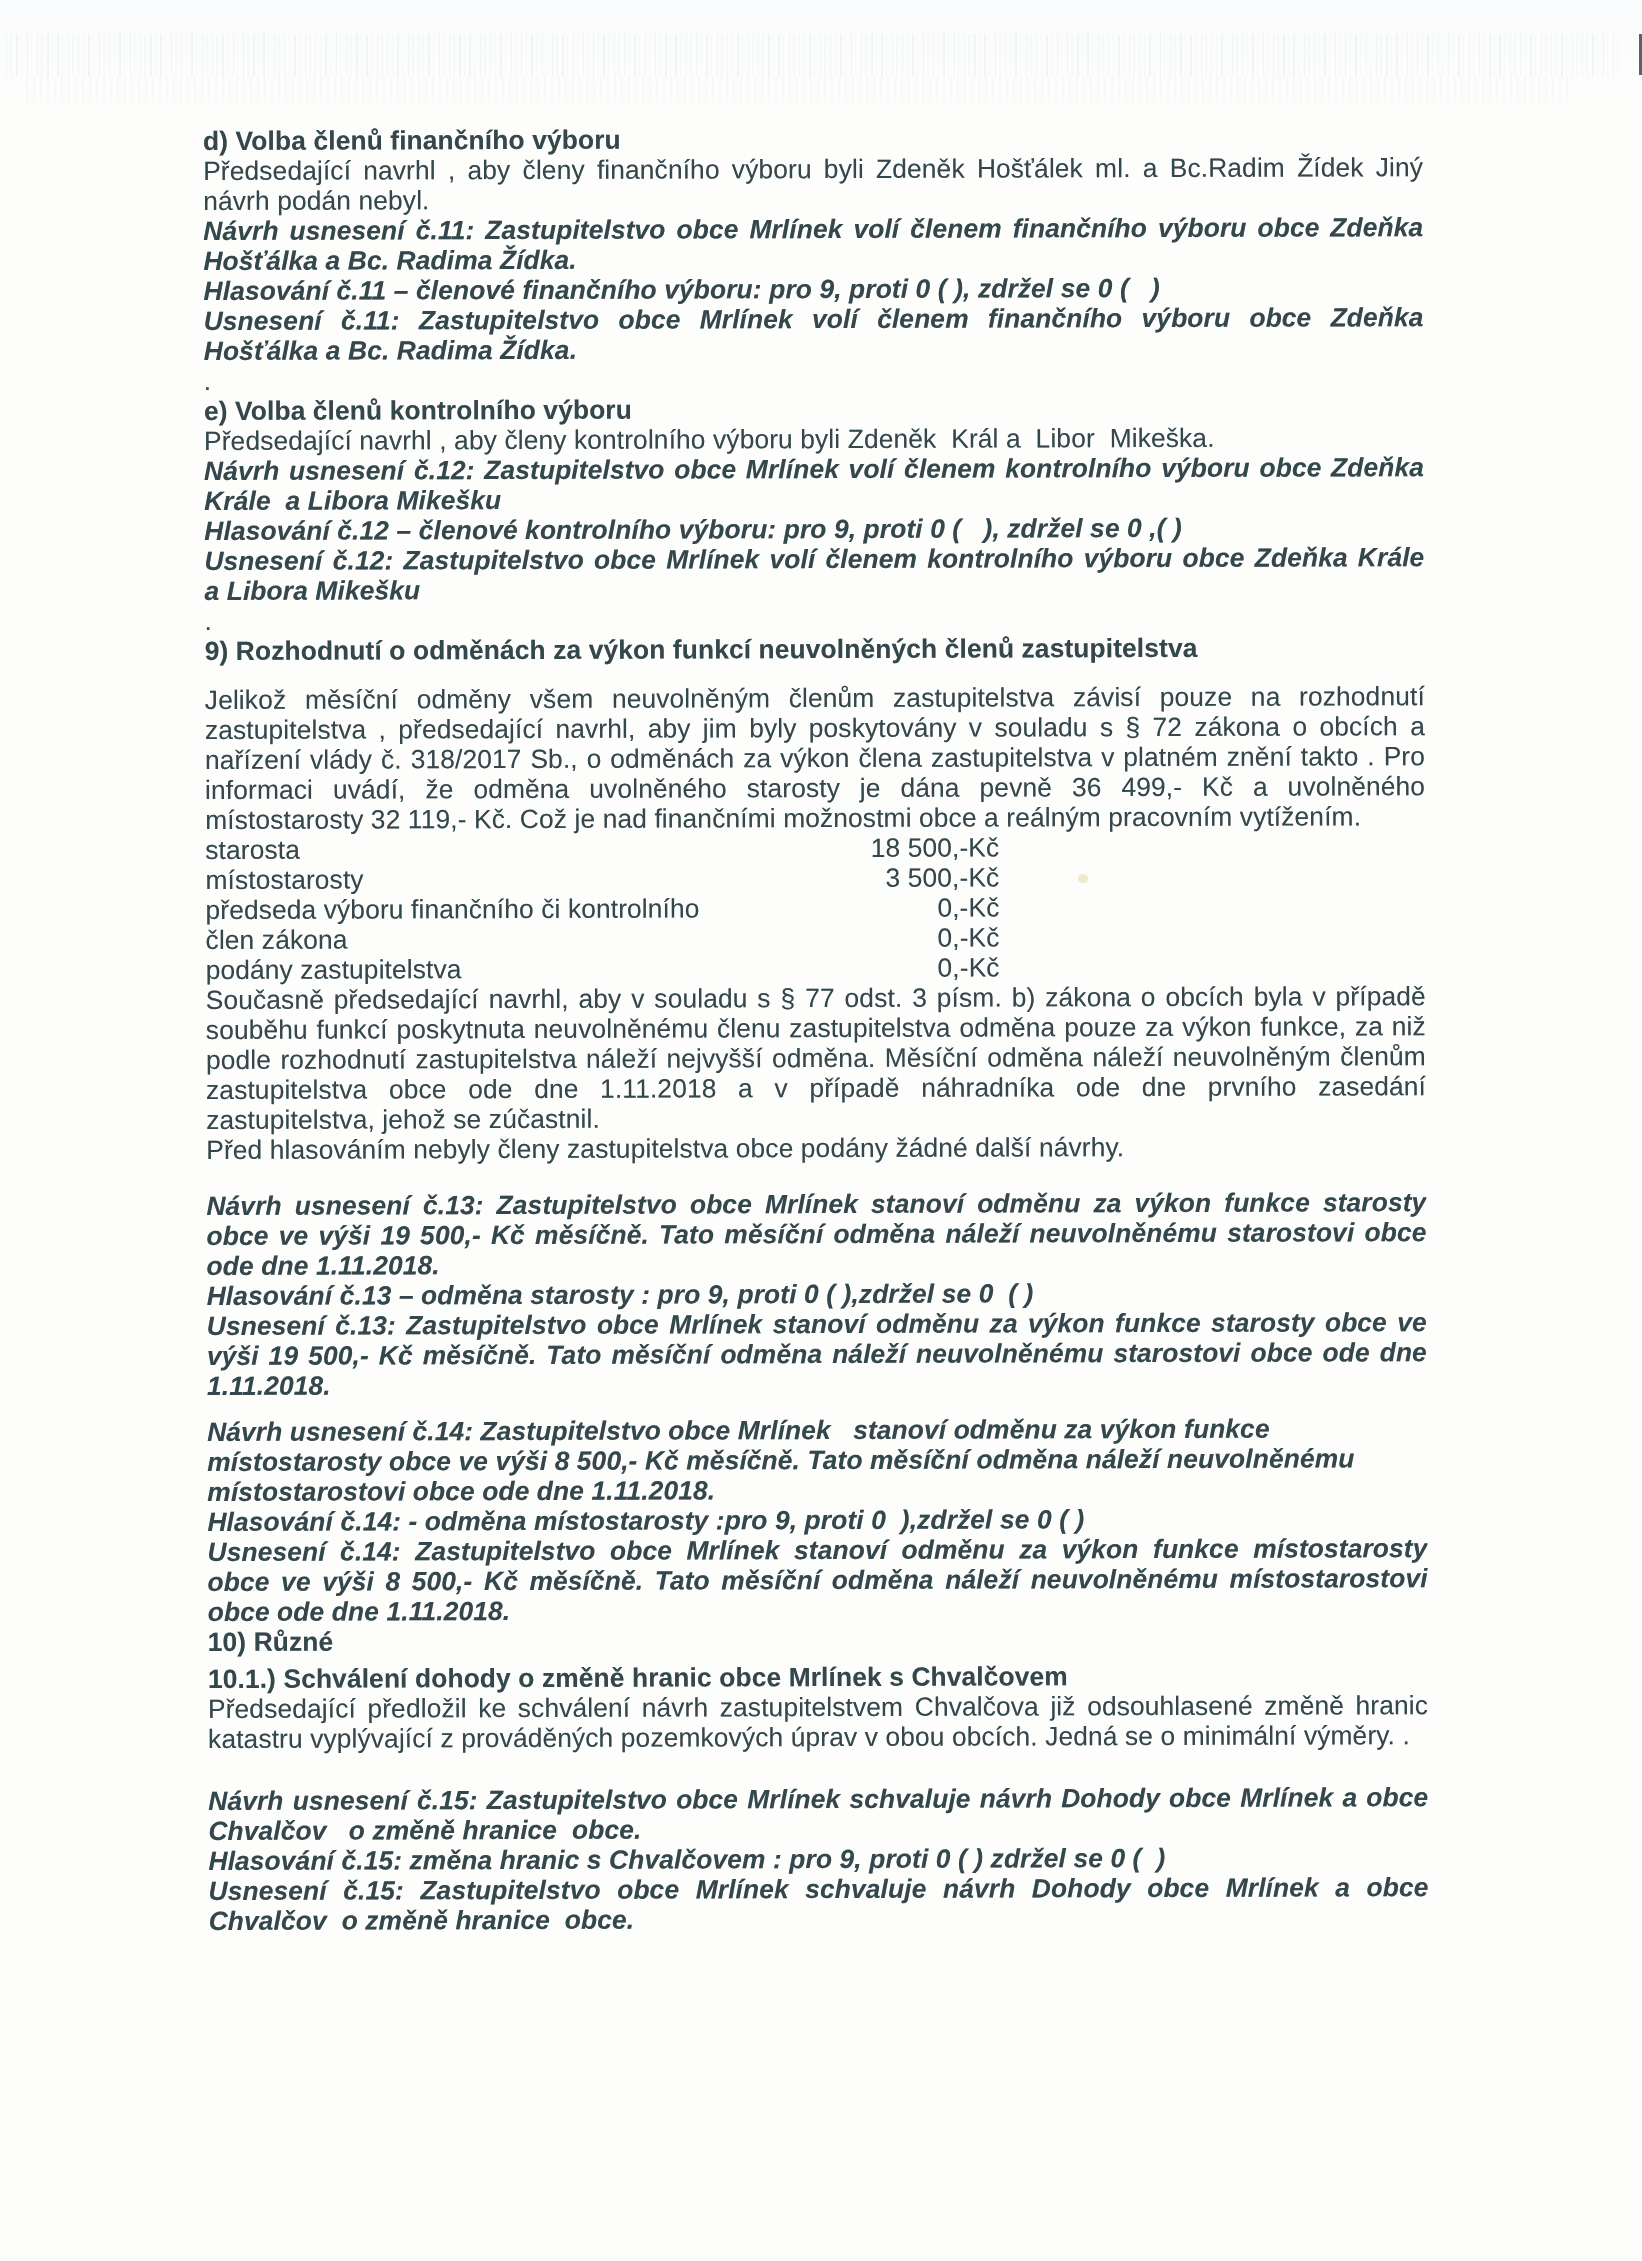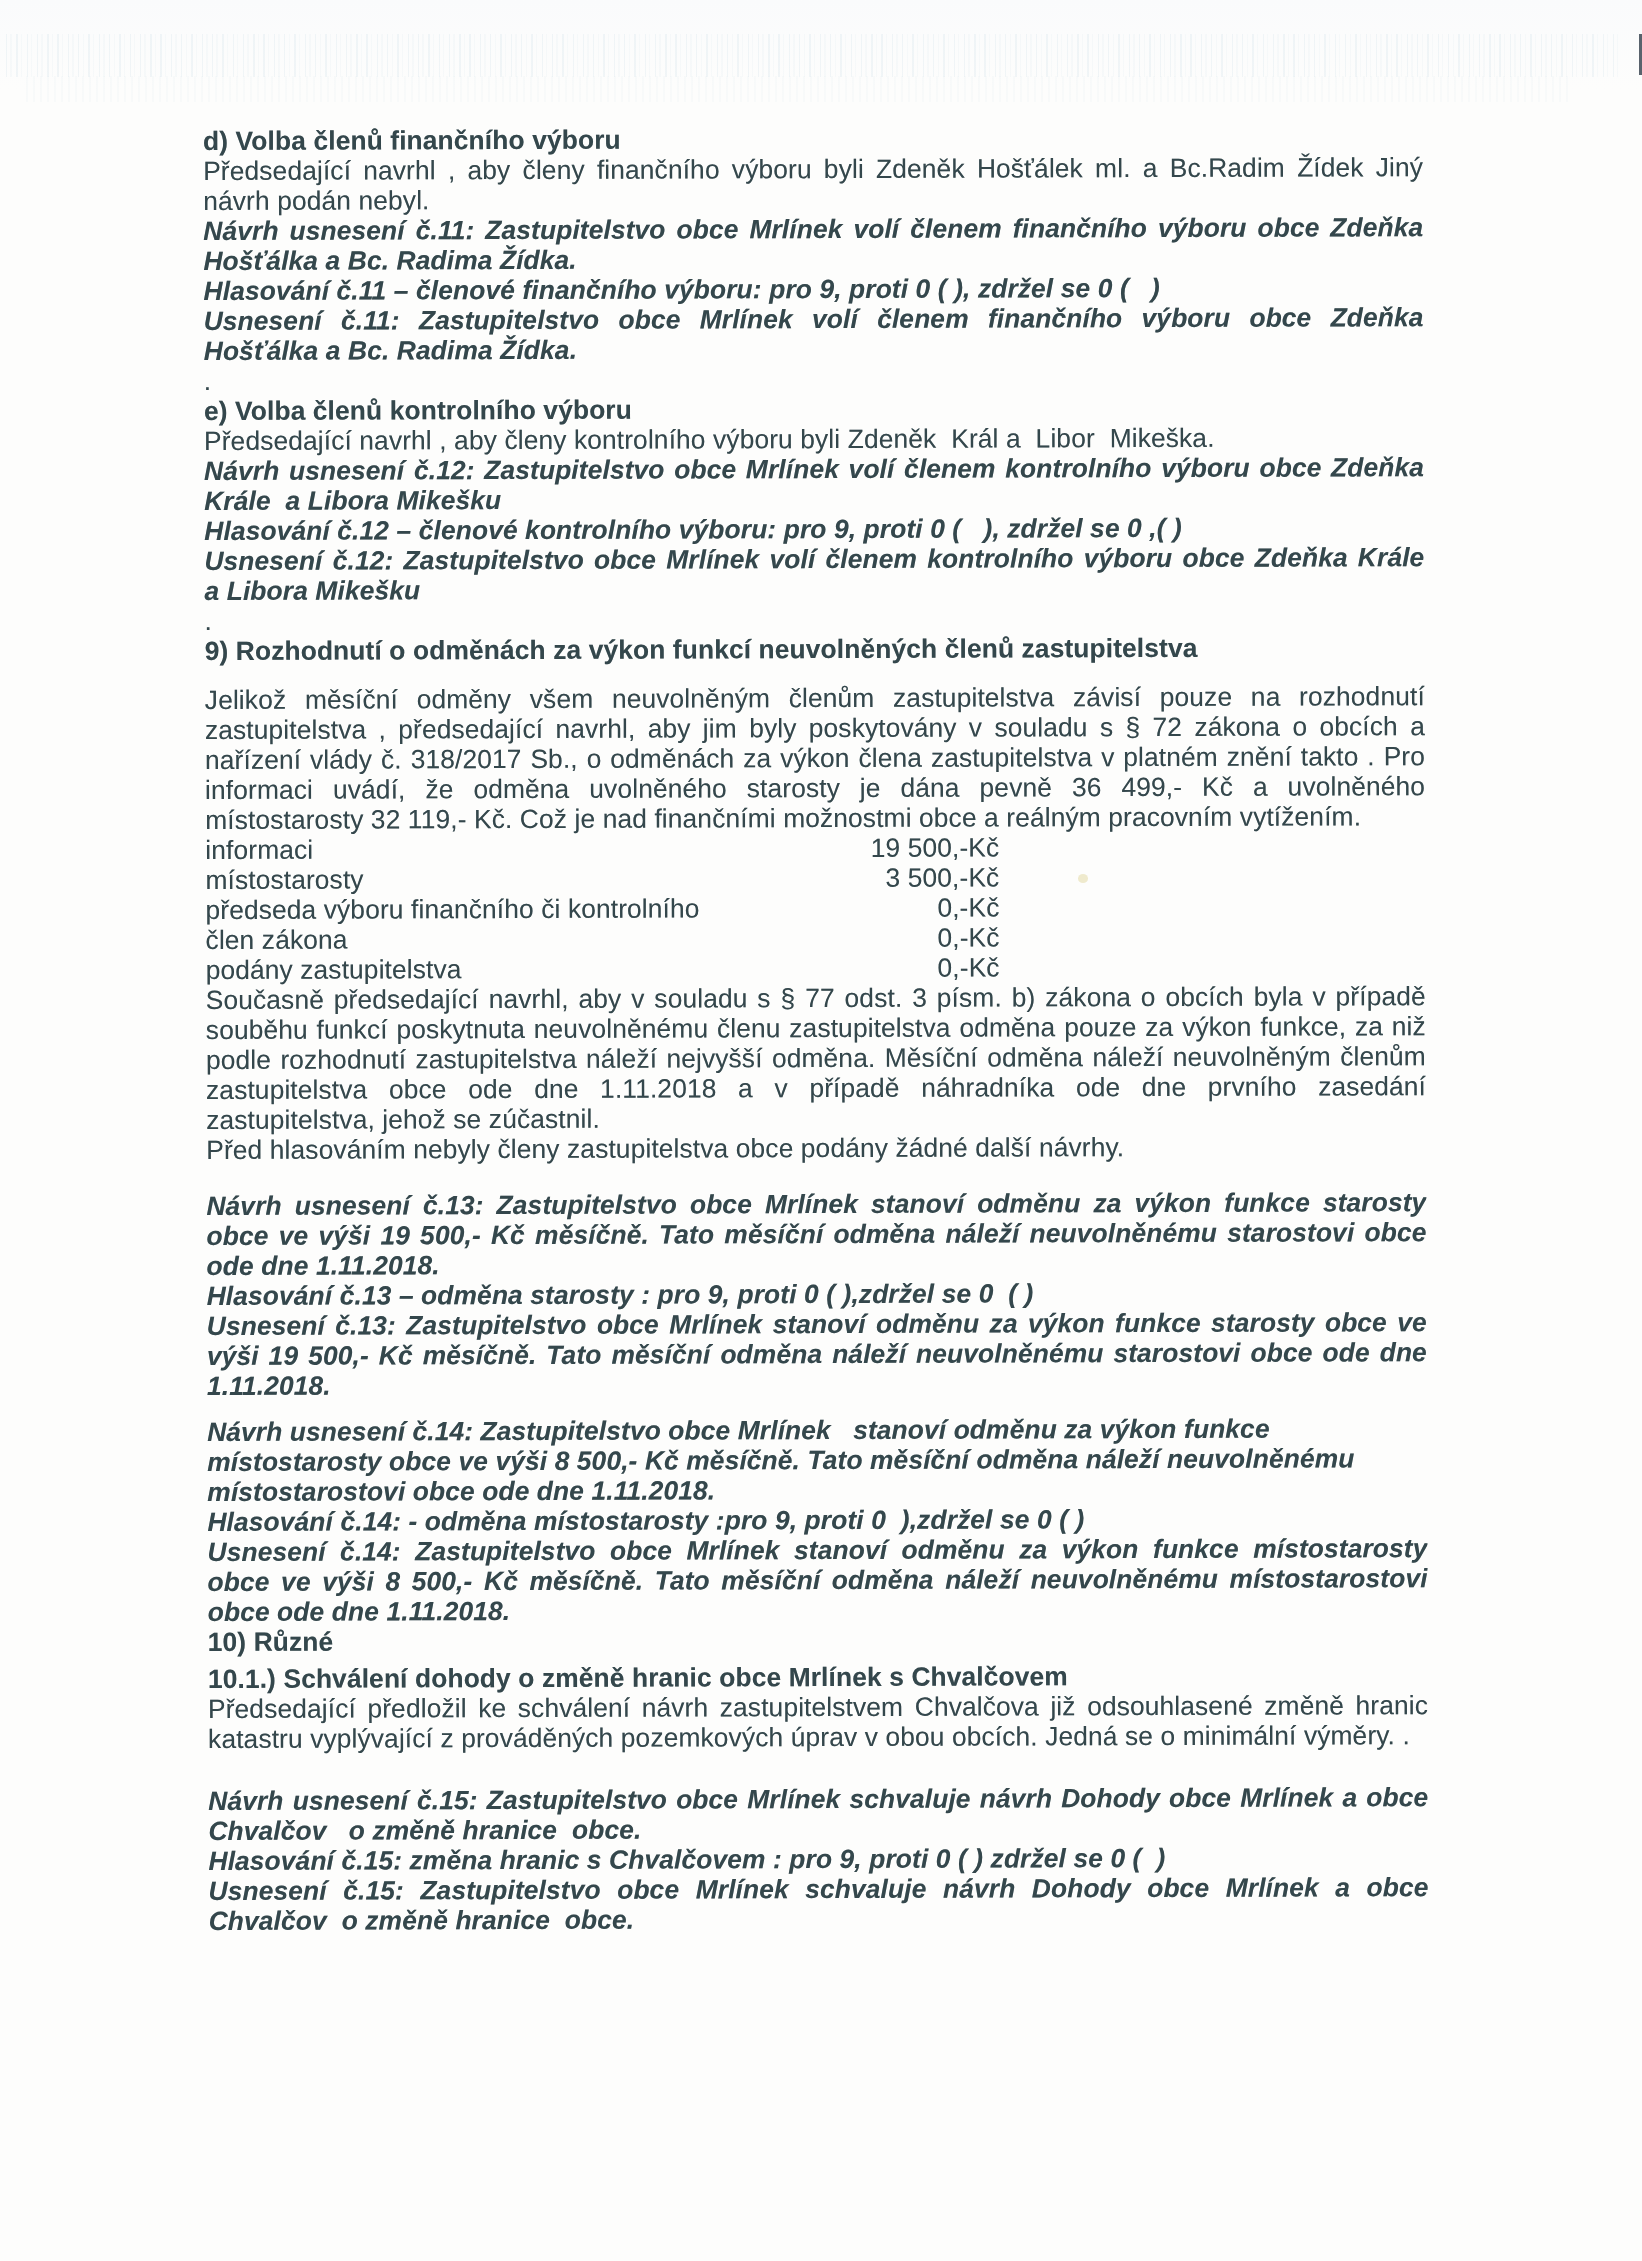--- a/index.html
+++ b/index.html
@@ -96,21 +96,21 @@
       <div class="h">9) Rozhodnutí o odměnách za výkon funkcí neuvolněných členů zastupitelstva</div>
       <div style="height: 19.3px;"></div>
       <div class="p">
         <div class="ln jl">Jelikož  měsíční  odměny  všem  neuvolněným  členům  zastupitelstva  závisí  pouze  na  rozhodnutí</div>
         <div class="ln jl">zastupitelstva ,  předsedající navrhl, aby jim byly  poskytovány  v souladu s § 72 zákona o obcích a</div>
         <div class="ln jl">nařízení vlády č. 318/2017 Sb., o odměnách za výkon člena zastupitelstva v platném znění takto . Pro</div>
         <div class="ln jl">informaci  uvádí,  že  odměna  uvolněného  starosty  je  dána  pevně  36  499,-  Kč  a  uvolněného</div>
         <div class="ln">místostarosty 32 119,- Kč. Což je nad finančními možnostmi obce a reálným pracovním vytížením.</div>
       </div>
       <div>
-        <div class="payrow ln"><div class="lbl">informaci</div><div class="amt">19 500,-Kč</div></div>
+        <div class="payrow ln"><div class="lbl">starosta</div><div class="amt">18 500,-Kč</div></div>
         <div class="payrow ln"><div class="lbl">místostarosty</div><div class="amt">3 500,-Kč</div></div>
         <div class="payrow ln"><div class="lbl">předseda výboru finančního či kontrolního</div><div class="amt">0,-Kč</div></div>
         <div class="payrow ln"><div class="lbl">člen zákona</div><div class="amt">0,-Kč</div></div>
         <div class="payrow ln"><div class="lbl">podány zastupitelstva</div><div class="amt">0,-Kč</div></div>
       </div>
       <div class="p">
         <div class="ln jl">Současně předsedající navrhl, aby v souladu s § 77 odst. 3 písm. b) zákona o obcích byla v případě</div>
         <div class="ln jl">souběhu funkcí poskytnuta neuvolněnému členu zastupitelstva odměna pouze za výkon funkce, za niž</div>
         <div class="ln jl">podle rozhodnutí zastupitelstva náleží nejvyšší odměna. Měsíční odměna náleží neuvolněným členům</div>
         <div class="ln jl">zastupitelstva  obce  ode  dne  1.11.2018  a  v případě  náhradníka  ode  dne  prvního  zasedání</div>

